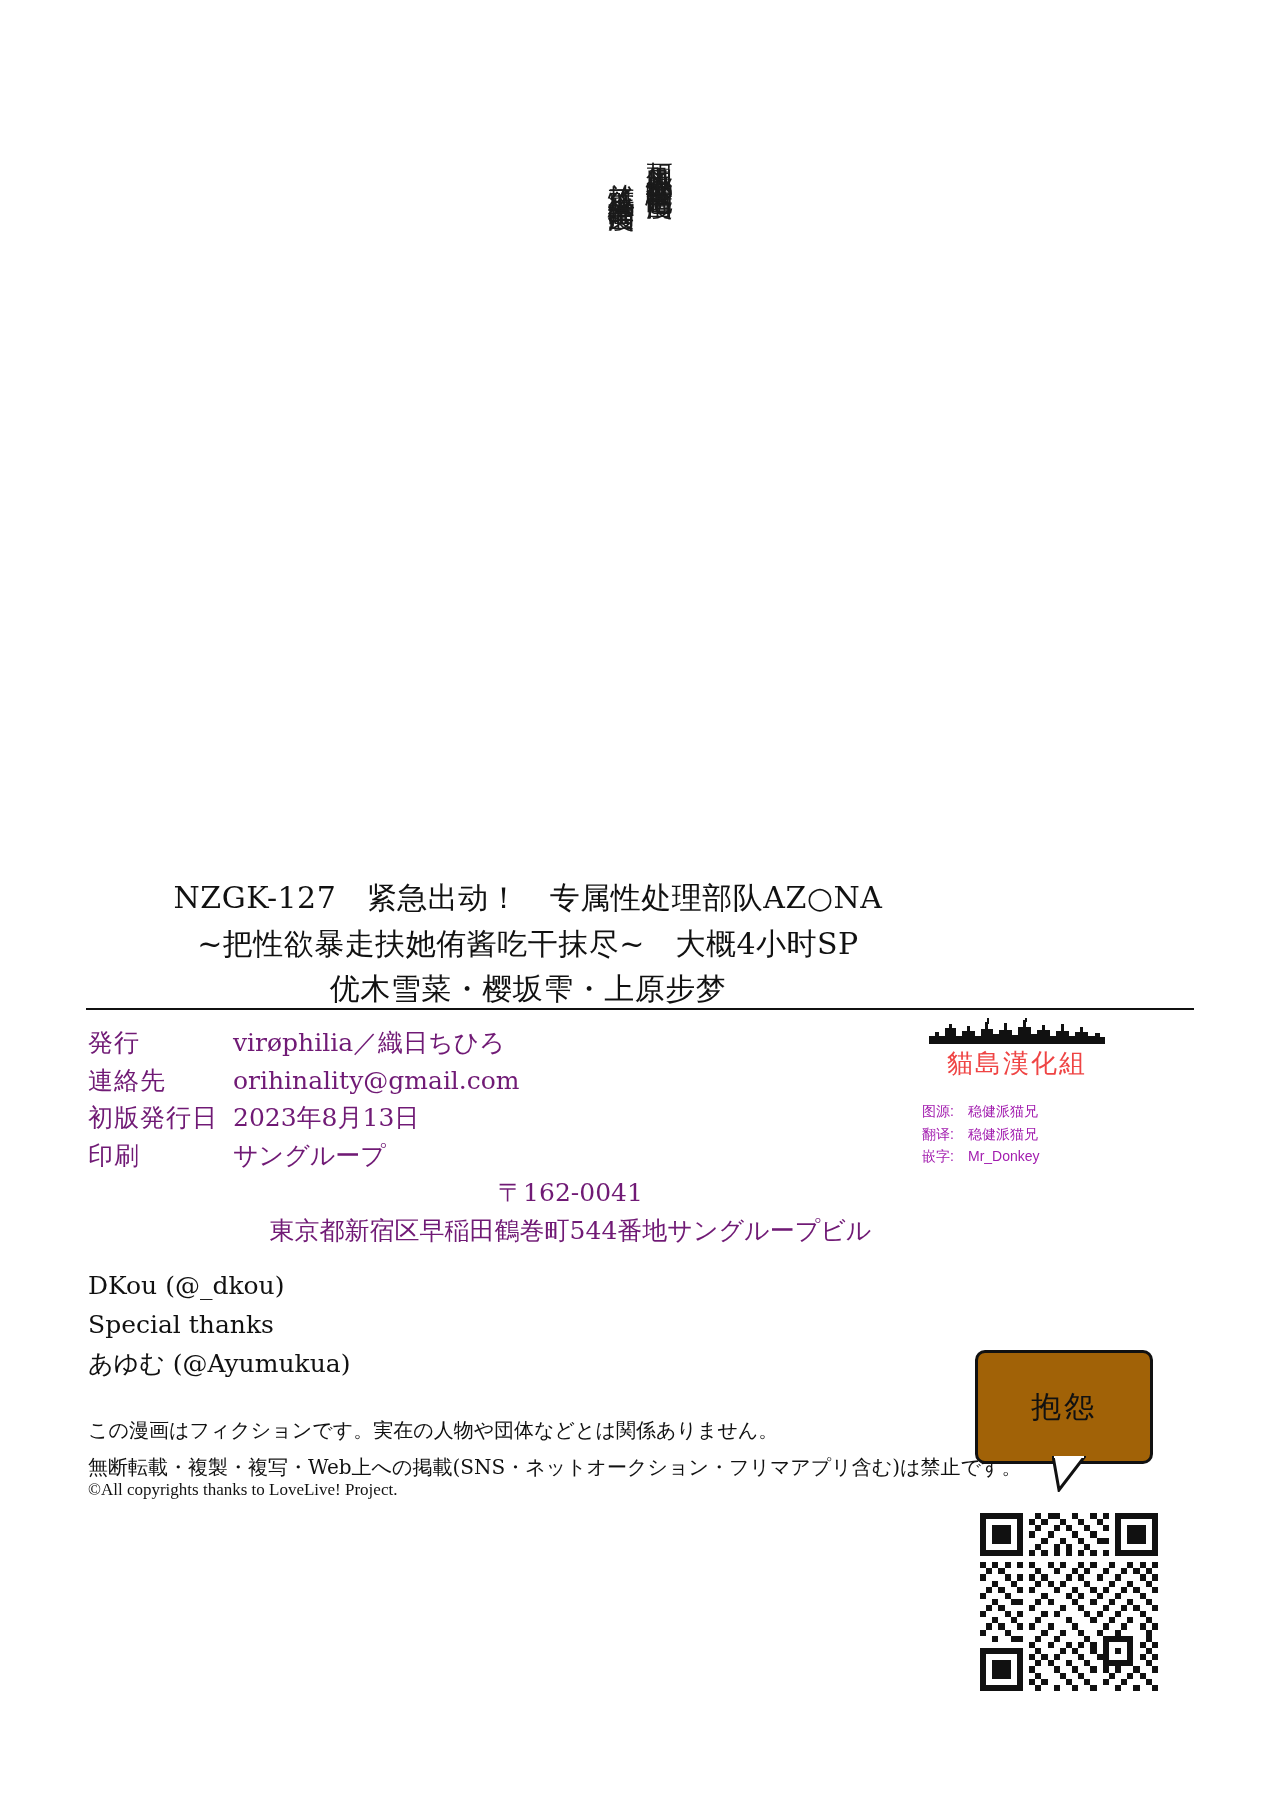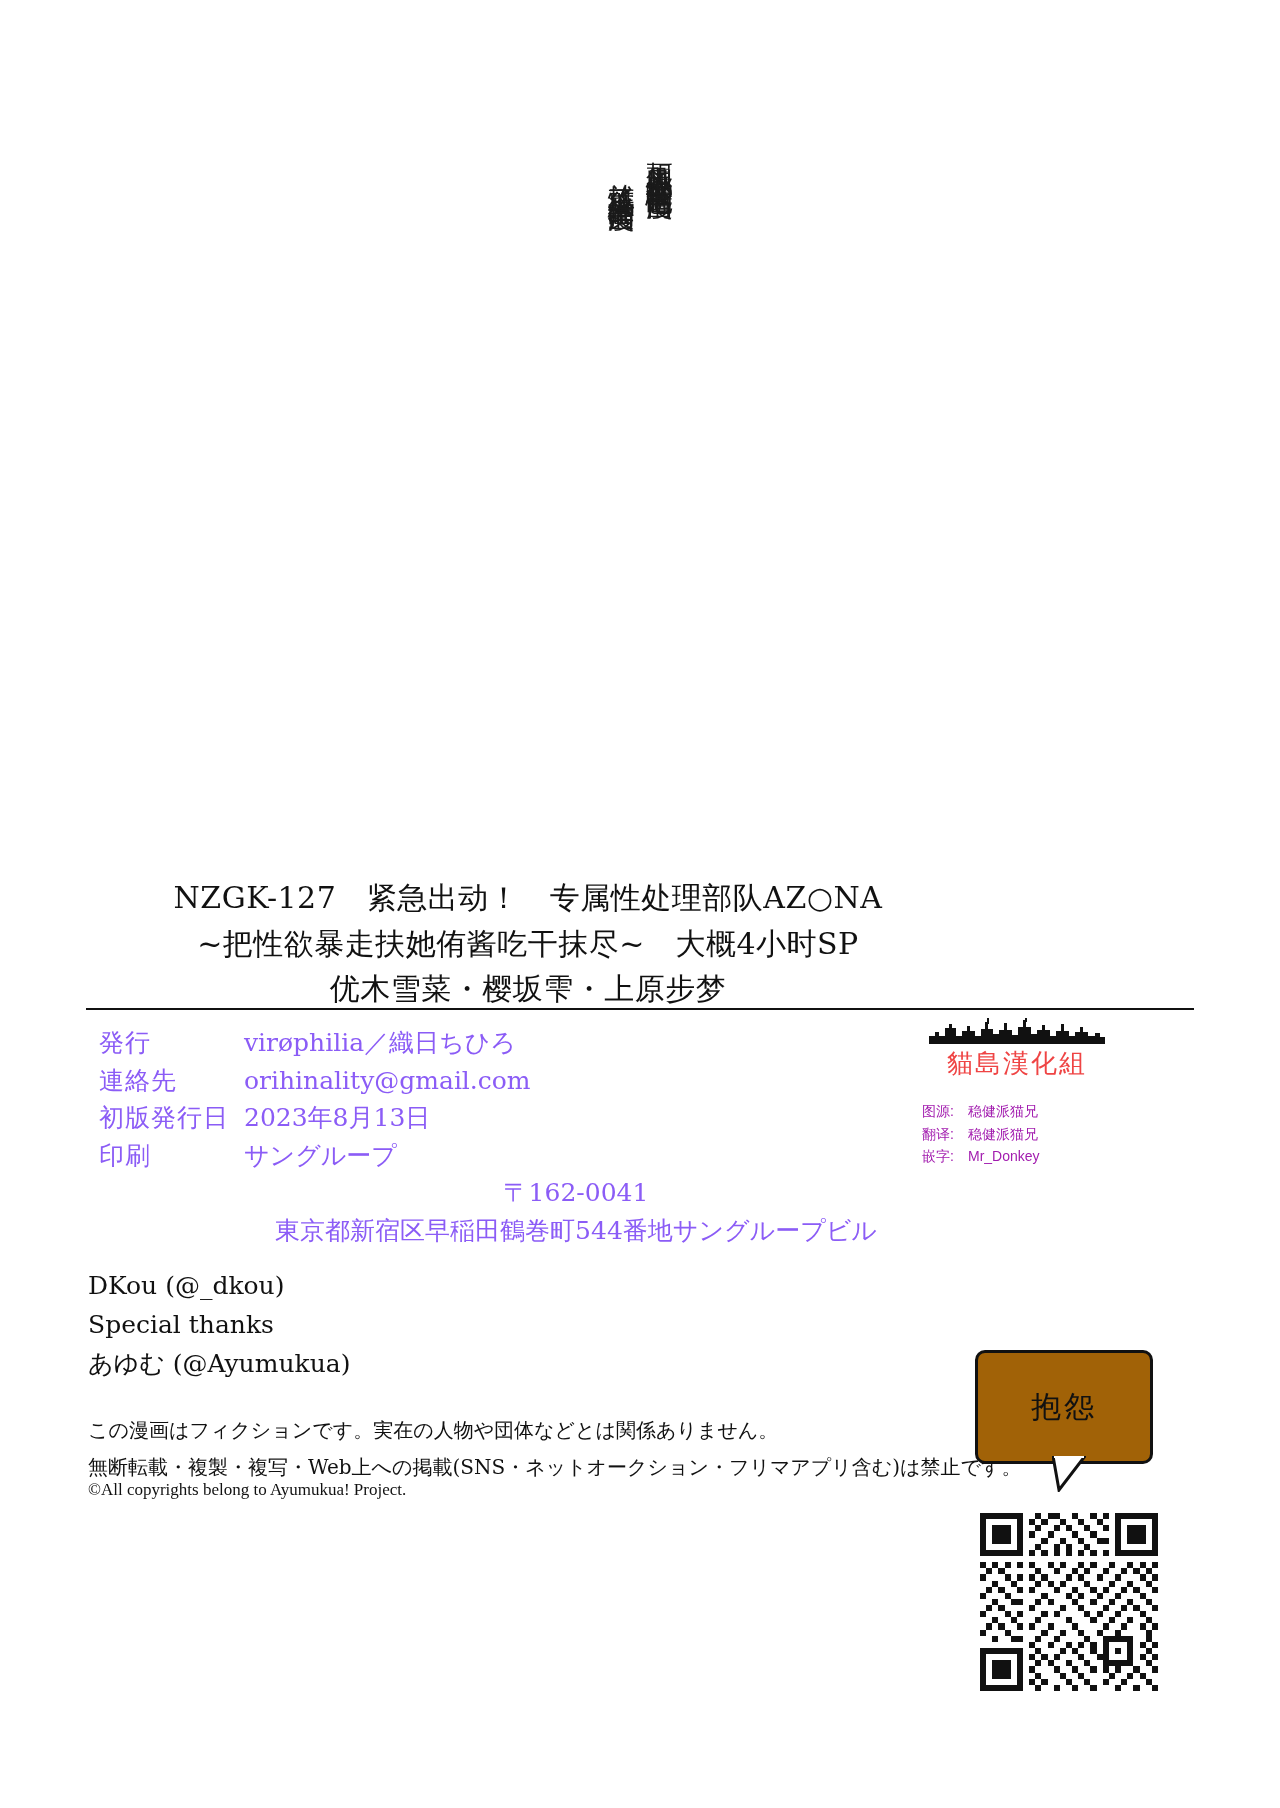--- a/index.html
+++ b/index.html
@@ -74,23 +74,22 @@
     left: 88px;
     top: 1024px;
     width: 820px;
   }
   .colophon-row {
     display: flex;
     align-items: baseline;
     font-family: "DejaVu Serif", "Liberation Serif", serif;
     font-size: 25px;
     line-height: 1.50;
-    color: #8b5cf6;
-    white-space: nowrap;
-    margin-left: 11px;
+    color: #701a75;
+    white-space: nowrap;
   }
   .col-key {
     width: 145px;
     flex: 0 0 145px;
     letter-spacing: 1px;
   }
   .col-val { flex: 1 1 auto; }
   .col-val.indent { padding-left: 0; text-align: center; }
 
   
@@ -246,21 +245,21 @@
 <div class="thanks">
   <div>DKou (@_dkou)</div>
   <div>Special thanks</div>
   <div>あゆむ (@Ayumukua)</div>
 </div>
 
 <div class="disclaimer">
   <div>この漫画はフィクションです。実在の人物や団体などとは関係ありません。</div>
   <div>無断転載・複製・複写・Web上への掲載(SNS・ネットオークション・フリマアプリ含む)は禁止です。</div>
 </div>
-<div class="copyright">©All copyrights belong to Ayumukua! Project.</div>
+<div class="copyright">©All copyrights thanks to LoveLive! Project.</div>
 
 <div class="group-box">
   <svg class="skyline" viewBox="0 0 176 26">
     <path fill="#111" d="M0 26 V18 H6 V14 H10 V18 H16 V10 H20 V6 H23 V10 H27 V18 H33 V13 H38 V8 H41 V13 H46 V18 H52 V11 H56 V4 H59 V11 H64 V16 H70 V12 H75 V5 H78 V12 H83 V17 H89 V9 H94 V2 H97 V9 H102 V16 H108 V12 H113 V7 H116 V12 H121 V18 H127 V13 H132 V6 H135 V13 H140 V18 H146 V14 H151 V9 H154 V14 H159 V18 H166 V15 H171 V19 H176 V26 Z"></path>
     <rect x="58" y="0" width="2" height="6" fill="#111"></rect>
     <rect x="96" y="0" width="2" height="4" fill="#111"></rect>
   </svg>
   <div class="group-name">貓島漢化組</div>
   <div class="credit-row">
     <span class="credit-key">图源:</span>

